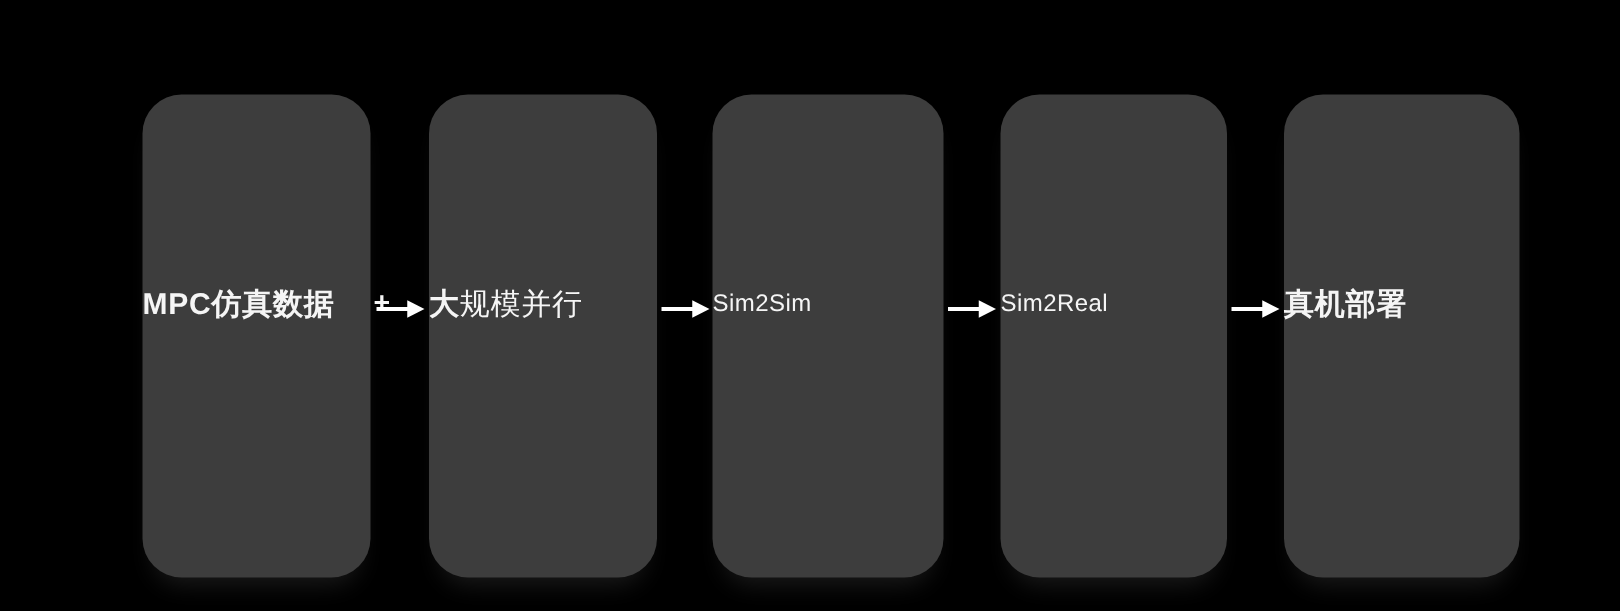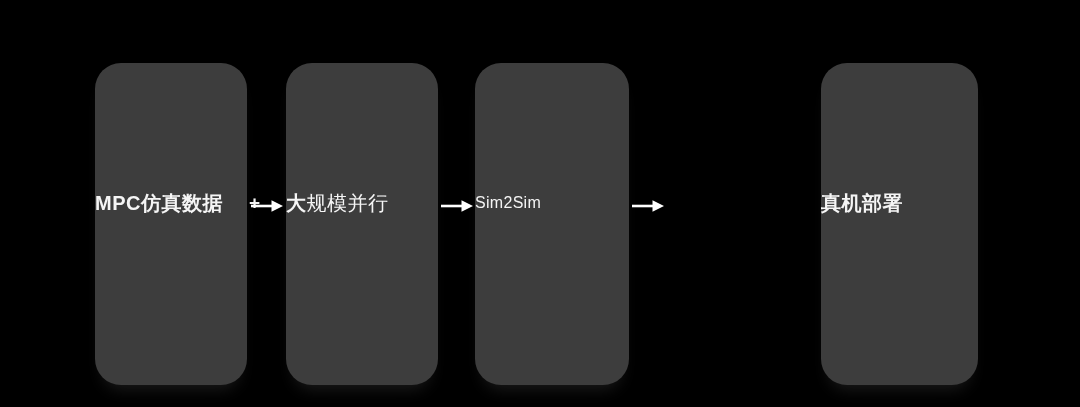--- a/index.html
+++ b/index.html
@@ -44,21 +44,21 @@
   }
   .line.latin { font-size: 16px; letter-spacing: 0.3px; }
   .line.plus  { font-size: 19px; }
   .bold { font-weight: 700; }
   .gap-26 { gap: 26px; }
   .gap-24 { gap: 36px; }
   .node-1 { left: 95px; }
   .node-2 { left: 286px; }
   .node-3 { left: 475px; width: 154px; }
   .node-4 { left: 667px; width: 151px; }
-  .node-5 { left: 821px; width: 157px; }
+  .node-5 { left: 856px; width: 157px; }
   .arrow {
     position: absolute;
     top: 199px;
     width: 34px;
     height: 14px;
     color: var(--arrow, #ffffff);
     display: block;
   }
   .arrow svg { display: block; }
   .arrow-1 { left: 250px; }
@@ -104,20 +104,25 @@
     </div>
   </div>
 
   <span class="arrow arrow-3">
     <svg width="34" height="14" viewBox="0 0 34 14" aria-hidden="true">
       <line x1="1" y1="7" x2="23" y2="7" stroke="currentColor" stroke-width="2.6"></line>
       <path d="M21.5 1.2 L33 7 L21.5 12.8 Z" fill="currentColor"></path>
     </svg>
   </span>
 
+  <div class="node node-4">
+    <div class="node-content">
+      <div class="line latin">Sim2Real</div>
+    </div>
+  </div>
 
   <span class="arrow arrow-4">
     <svg width="34" height="14" viewBox="0 0 34 14" aria-hidden="true">
       <line x1="1" y1="7" x2="23" y2="7" stroke="currentColor" stroke-width="2.6"></line>
       <path d="M21.5 1.2 L33 7 L21.5 12.8 Z" fill="currentColor"></path>
     </svg>
   </span>
 
   <div class="node node-5">
     <div class="node-content">

